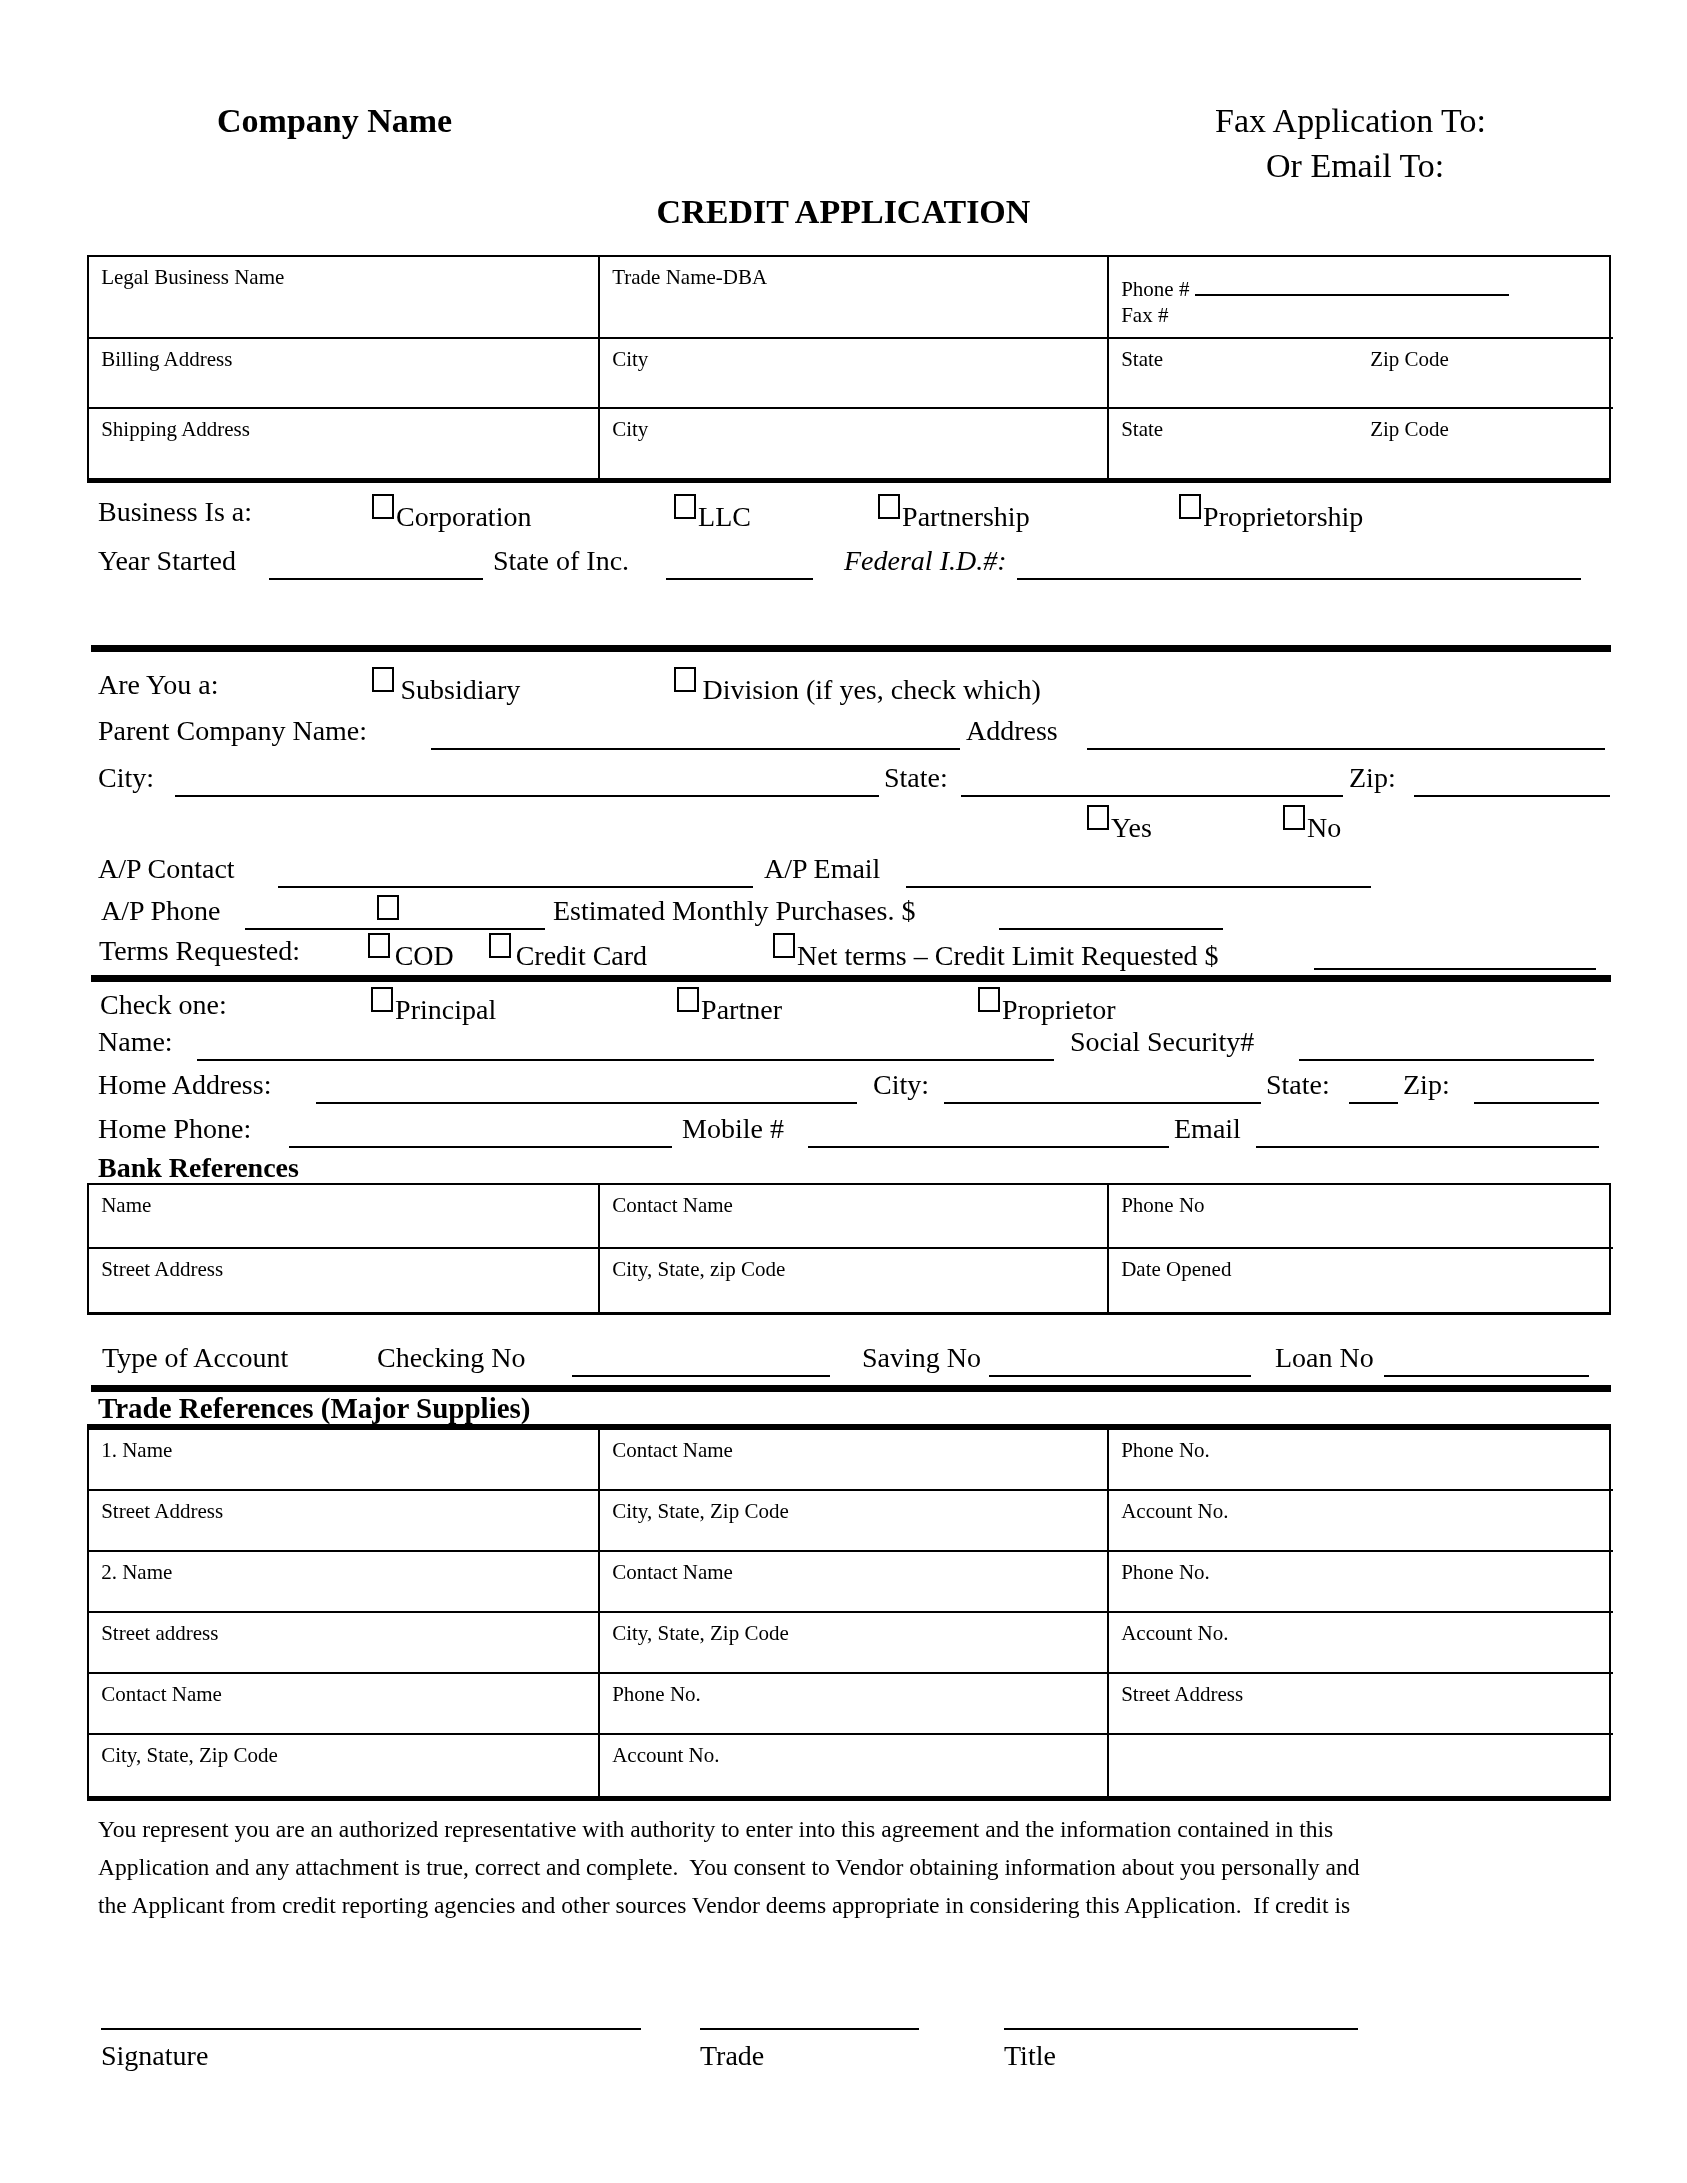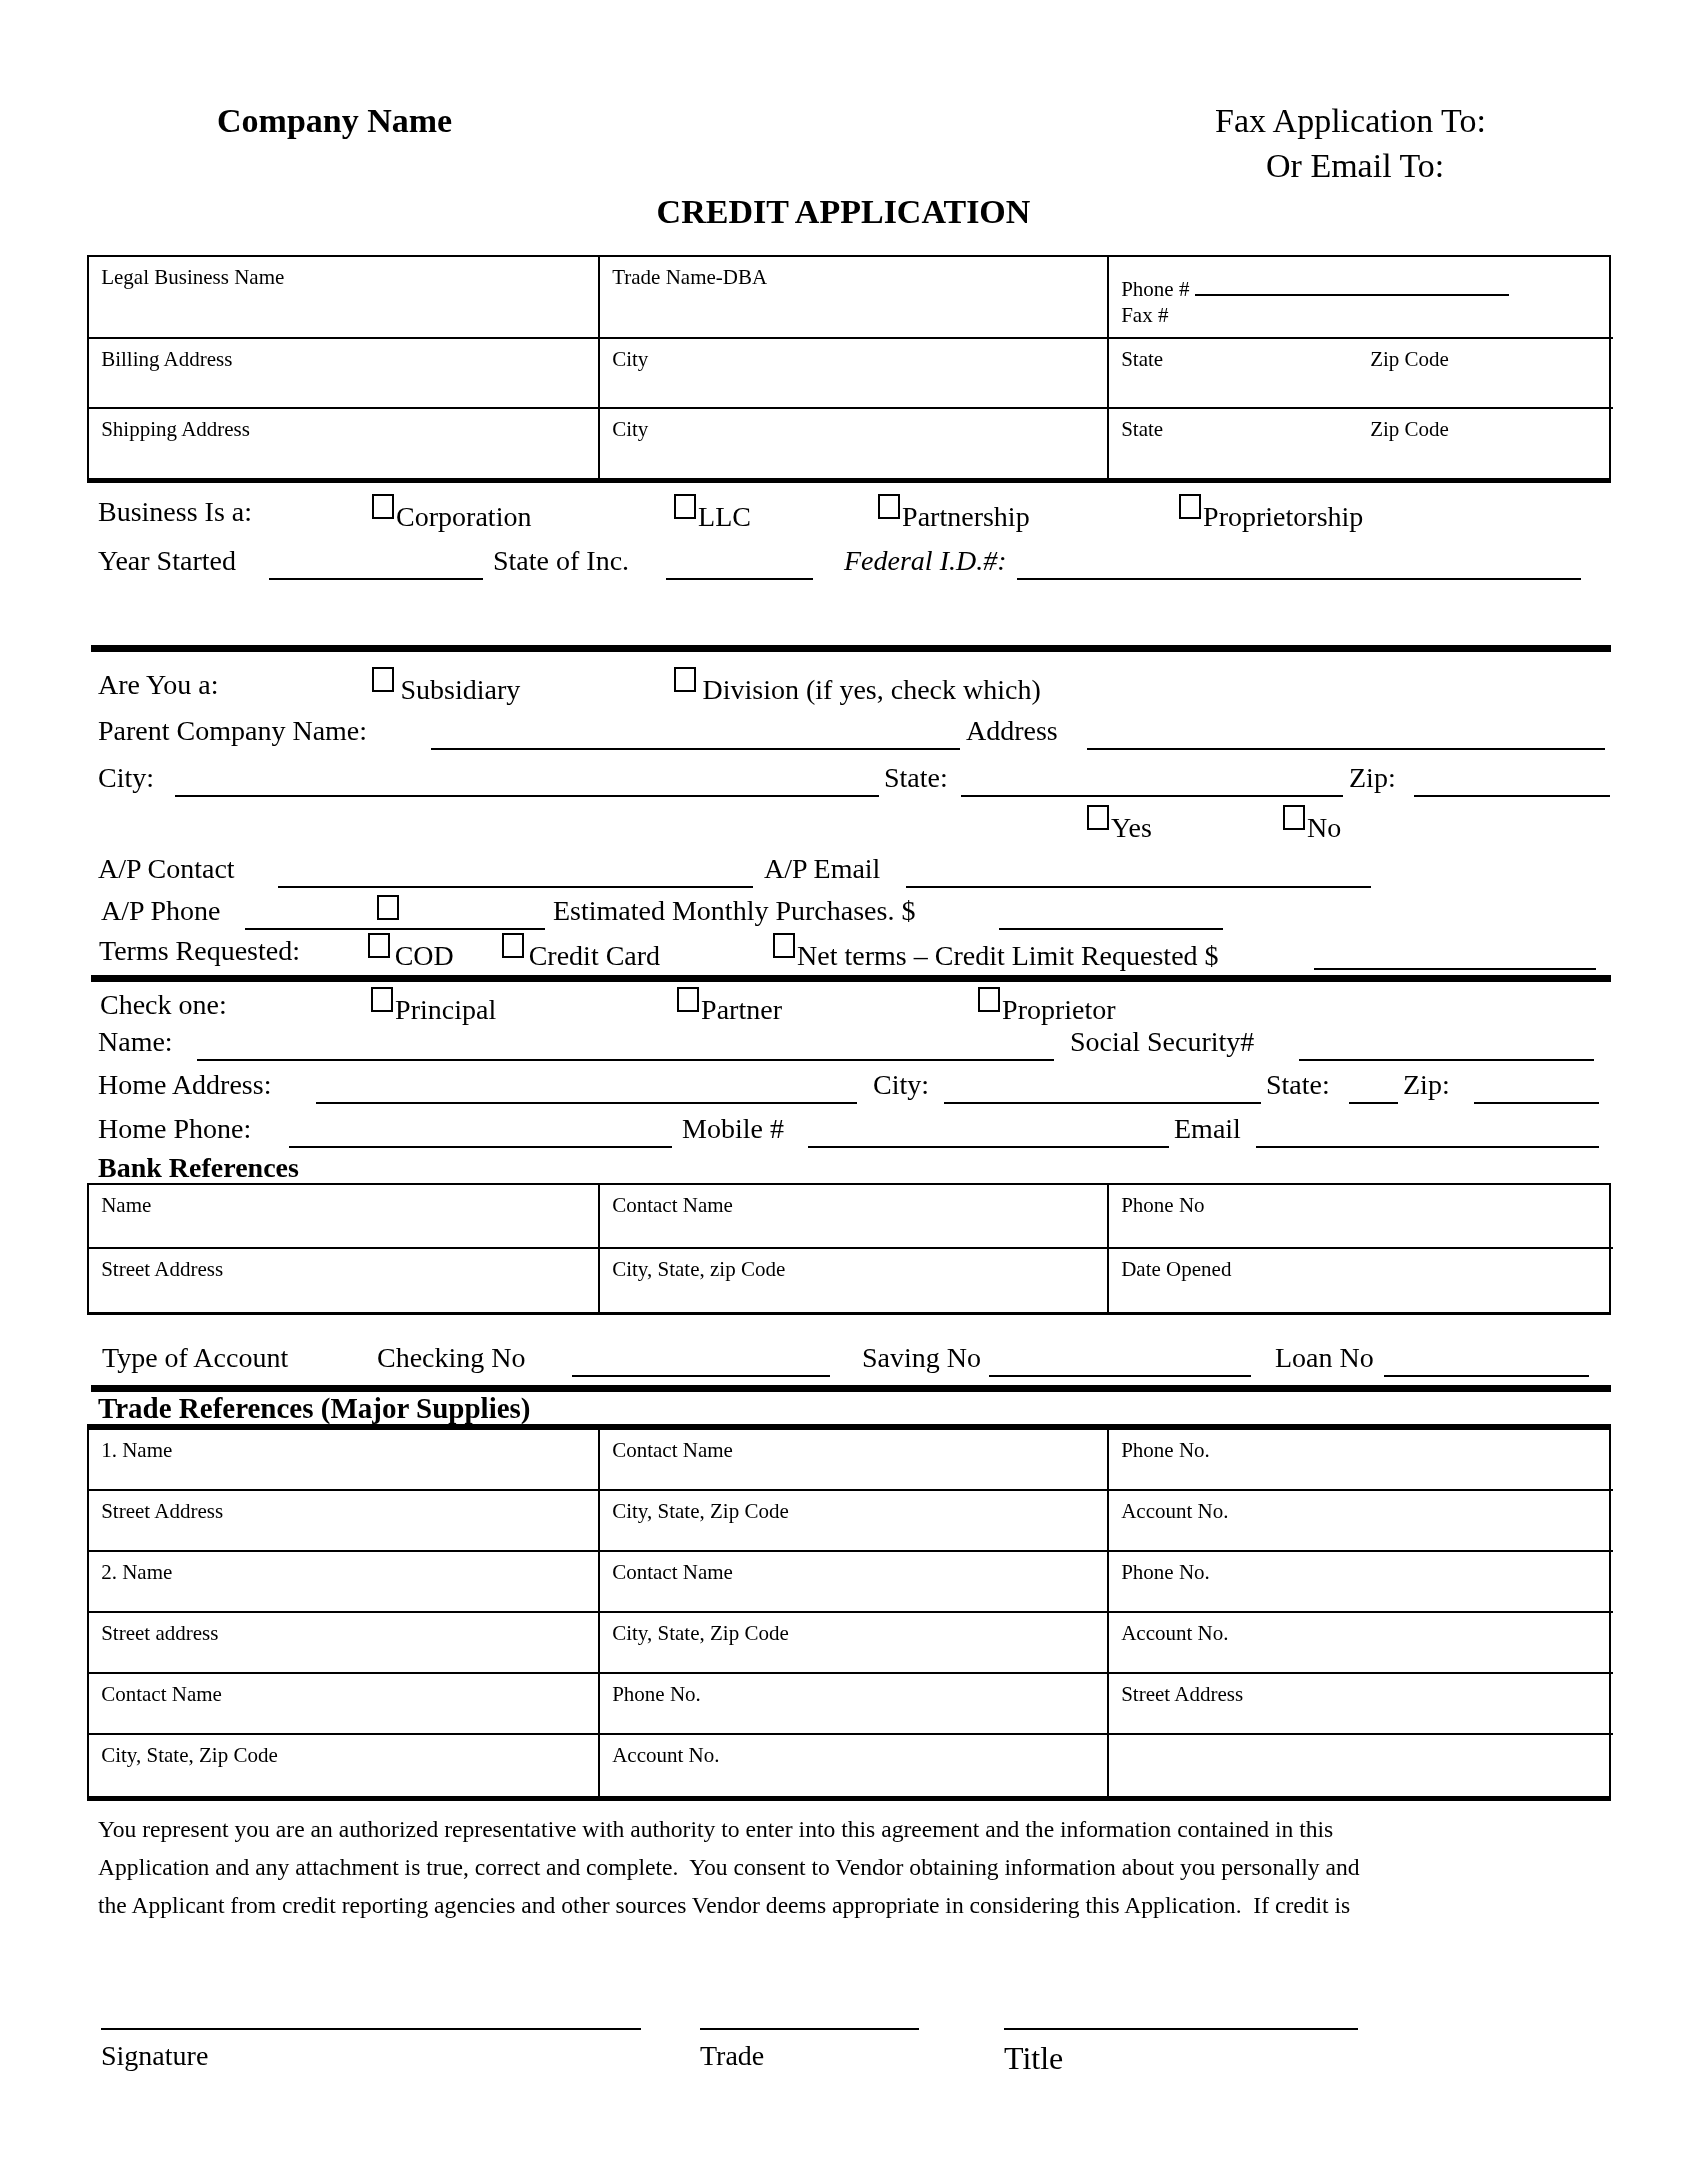--- a/index.html
+++ b/index.html
@@ -116,21 +116,21 @@
     <span class="abs" style="left:101px;">A/P Phone</span>
     <span class="ul" style="left:245px;width:300px;"></span>
     <span class="cb" style="position:absolute;left:377px;top:1.7px;"></span>
     <span class="abs" style="left:553px;">Estimated Monthly Purchases. $</span>
     <span class="ul" style="left:999px;width:224px;"></span>
   </div>
 
   <div class="abs line" style="top:933px;">
     <span class="abs" style="left:99px;">Terms Requested:</span>
     <span class="cbg" style="left:368px;"><span class="cb" style="margin-right:5.2px;"></span><span>COD</span></span>
-    <span class="cbg" style="left:502px;"><span class="cb" style="margin-right:5.2px;"></span><span>Credit Card</span></span>
+    <span class="cbg" style="left:489px;"><span class="cb" style="margin-right:5.2px;"></span><span>Credit Card</span></span>
     <span class="cbg" style="left:773px;"><span class="cb"></span><span>Net terms – Credit Limit Requested $</span></span>
     <span class="ul" style="left:1314px;width:282px;"></span>
   </div>
 
   <div class="rule" style="top:975px;border-top-width:7.9px;"></div>
 
   <div class="abs line" style="top:987px;">
     <span class="abs" style="left:100px;">Check one:</span>
     <span class="cbg" style="left:371px;"><span class="cb"></span><span>Principal</span></span>
     <span class="cbg" style="left:677px;"><span class="cb"></span><span>Partner</span></span>
@@ -213,16 +213,16 @@
     <div class="para">You represent you are an authorized representative with authority to enter into this agreement and the information contained in this</div>
     <div class="para">Application and any attachment is true, correct and complete.  You consent to Vendor obtaining information about you personally and</div>
     <div class="para">the Applicant from credit reporting agencies and other sources Vendor deems appropriate in considering this Application.  If credit is</div>
   </div>
 
   <div class="sigline" style="left:101px;top:2028px;width:540px;"></div>
   <div class="sigline" style="left:700px;top:2028px;width:219px;"></div>
   <div class="sigline" style="left:1004px;top:2028px;width:354px;"></div>
   <div class="abs" style="left:101px;top:2040px;font-size:28px;">Signature</div>
   <div class="abs" style="left:700px;top:2040px;font-size:28px;">Trade</div>
-  <div class="abs" style="left:1004px;top:2040px;font-size:32px;">Title</div>
+  <div class="abs" style="left:1004px;top:2040px;font-size:28px;">Title</div>
 
 </div>
 
 
 </body></html>

